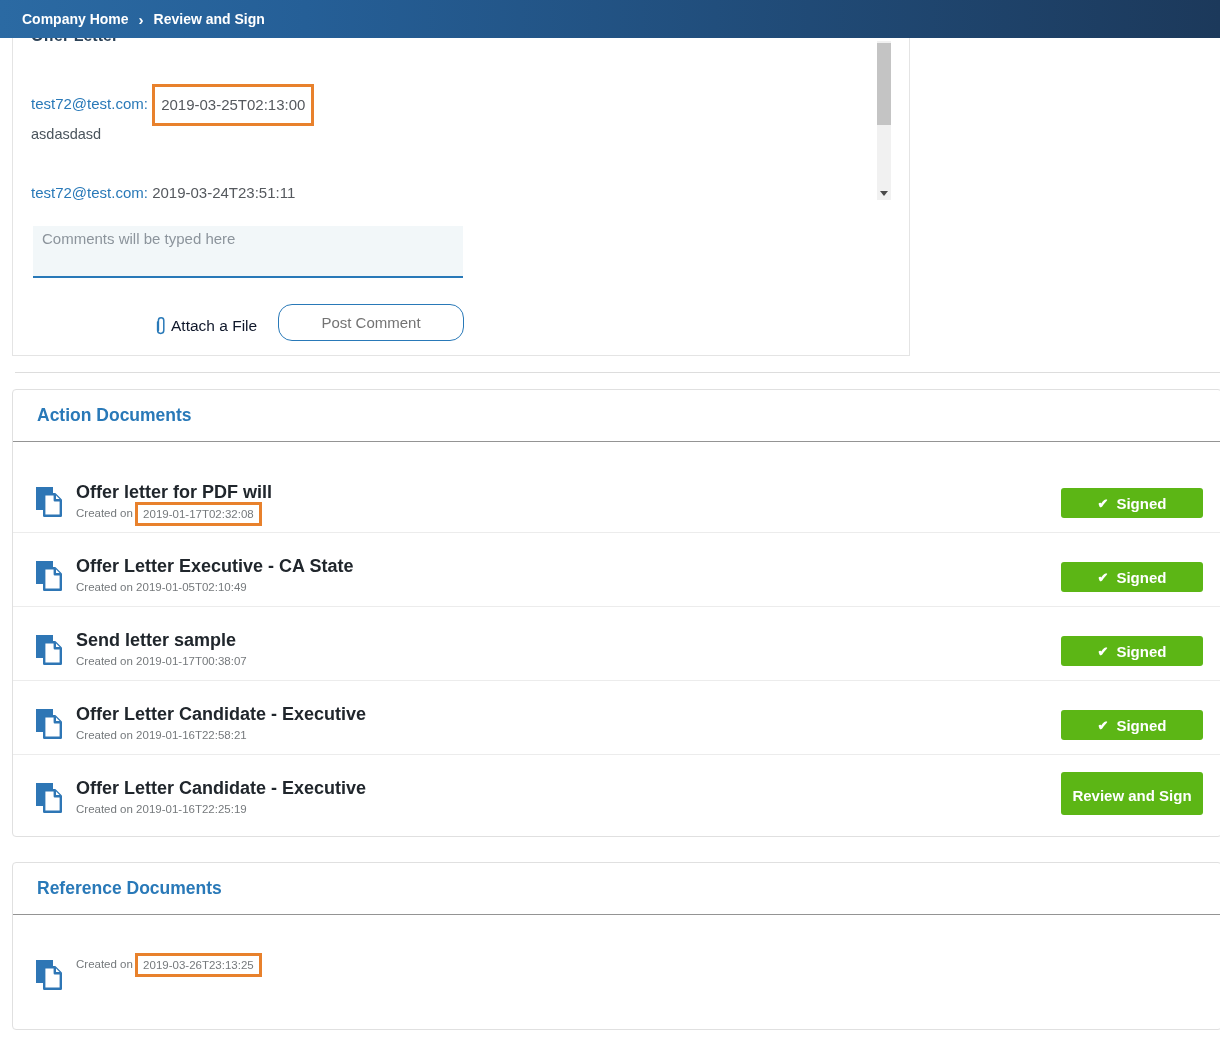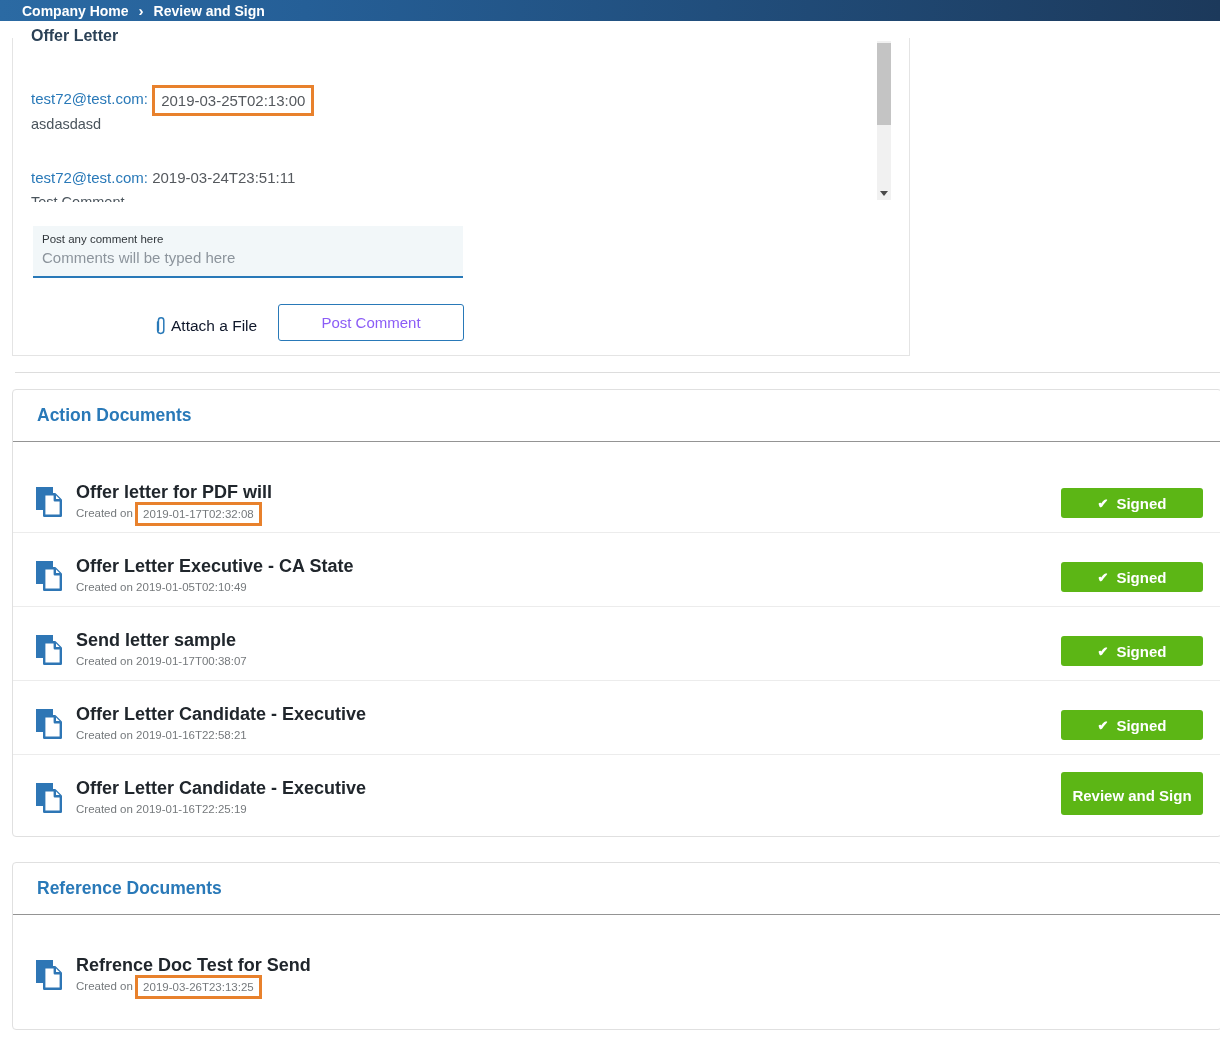--- a/index.html
+++ b/index.html
@@ -4,21 +4,21 @@
 <style>
   * { box-sizing: border-box; margin: 0; padding: 0; }
   html,body { background:#fff; }
   #app {
     position: relative; width: 1220px; height: 1039px; overflow: hidden;
     background: #fff; font-family: "Liberation Sans", sans-serif;
   }
 
   
   .topbar {
-    position: absolute; left:0; top:0; width:1220px; height:21px; z-index:5;
+    position: absolute; left:0; top:0; width:1220px; height:38px; z-index:5;
     background: linear-gradient(90deg, #2b6aa3 0%, #255f97 25%, #1c395b 100%);
     display:flex; align-items:center; padding-left:22px; gap:9px;
     color:#fff; font-size:14px; font-weight:700;
   }
   .crumb { cursor:pointer; }
   .crumb-sep { font-size:15px; font-weight:700; padding:0 1px; }
 
   
   .comments-panel {
     position:absolute; left:12px; top:38px; width:898px; height:318px; z-index:1;
@@ -26,21 +26,21 @@
   }
   .clipped-title {
     position:absolute; left:18px; top:-11px; font-size:16px; font-weight:700;
     color:#2c4257; z-index:0; white-space:nowrap;
   }
   .comments-scroll {
     position:absolute; left:0; top:0; right:0; height:164px; overflow:hidden;
   }
   .comments-list { padding:50px 0 0 18px; }
   .comment + .comment { margin-top:33px; }
-  .comment-line1 { font-size:15px; line-height:21px; color:#55595e; }
+  .comment-line1 { font-size:15px; line-height:32px; color:#55595e; }
   .comment-author { color:#2979b8; cursor:pointer; }
   .comment-timestamp { color:#55595e; }
   .hl-box {
     display:inline-block; border:3px solid #e8812c; padding:2px 6px;
     margin:-6px 0; vertical-align:middle;
   }
   .comment-text { font-size:14.5px; color:#4a545c; margin-top:4px; line-height:20px; }
 
   .v-scrollbar {
     position:absolute; right:18px; top:3px; width:14px; height:159px;
@@ -65,22 +65,22 @@
     padding:4px 9px 0 9px;
   }
   .comment-input::placeholder { color:#8c949c; opacity:1; }
 
   .attach-link {
     position:absolute; left:141px; top:278px; display:flex; align-items:center;
     gap:4px; color:#0f172a; font-size:15.5px; cursor:pointer;
   }
   .post-btn {
     position:absolute; left:265px; top:266px; width:186px; height:37px;
-    background:#fff; border:1px solid #2979b8; border-radius:3px;
-    color:#8b5cf6; font-size:15px; font-family:"Liberation Sans",sans-serif;
+    background:#fff; border:1px solid #2979b8; border-radius:14px;
+    color:#737373; font-size:15px; font-family:"Liberation Sans",sans-serif;
     display:flex; align-items:center; justify-content:center; cursor:pointer;
   }
 
   .page-separator { position:absolute; left:15px; top:372px; width:1205px; height:1px; background:#dddddd; }
 
   
   .doc-card {
     position:absolute; left:12px; width:1210px; background:#fff;
     border:1px solid #e0e0e0; border-radius:4px;
   }
@@ -151,21 +151,20 @@
     </div>
 
     <div class="v-scrollbar">
       <div class="v-thumb"></div>
       <div class="v-down">
           <i></i>
         </div>
     </div>
 
     <div class="comment-input-box">
-      <div class="comment-input-label">Post any comment here</div>
       <input class="comment-input" type="text" placeholder="Comments will be typed here" style="">
     </div>
 
     <div class="attach-link">
       <svg width="13" height="20" viewBox="0 0 13 20">
         <path d="M3.6 6 v8.3 a3.1 3.1 0 0 0 6.2 0 V4.4 a2.7 2.7 0 0 0 -5.4 0 v10" fill="none" stroke="#2979b8" stroke-width="1.5" stroke-linecap="round"></path>
       </svg>
       <span>Attach a File</span>
     </div>
 
@@ -270,21 +269,20 @@
     <div class="card-header">
       <span class="card-title">Reference Documents</span>
     </div>
     <div class="doc-list">
   <div class="doc-row">
     <svg class="doc-icon" width="30" height="32" viewBox="0 0 30 32">
       <rect x="2" y="1" width="17" height="23" fill="#2e76b5"></rect>
       <path d="M10.2 8.2 h10.6 l6 6 v15.6 h-16.6 z" fill="#ffffff" stroke="#2e76b5" stroke-width="2.4" stroke-linejoin="round"></path>
       <path d="M20.8 8.2 v6 h6" fill="#ffffff" stroke="#2e76b5" stroke-width="2.4" stroke-linejoin="round"></path>
     </svg>
-    <div class="doc-title">Refrence Doc Test for Send</div>
     <div class="doc-created">
       <span>Created on</span>
       <span class="created-date hl-box-sm">2019-03-26T23:13:25</span>
     </div>
 
   </div>
 </div>
   </div>
 
 </div>

